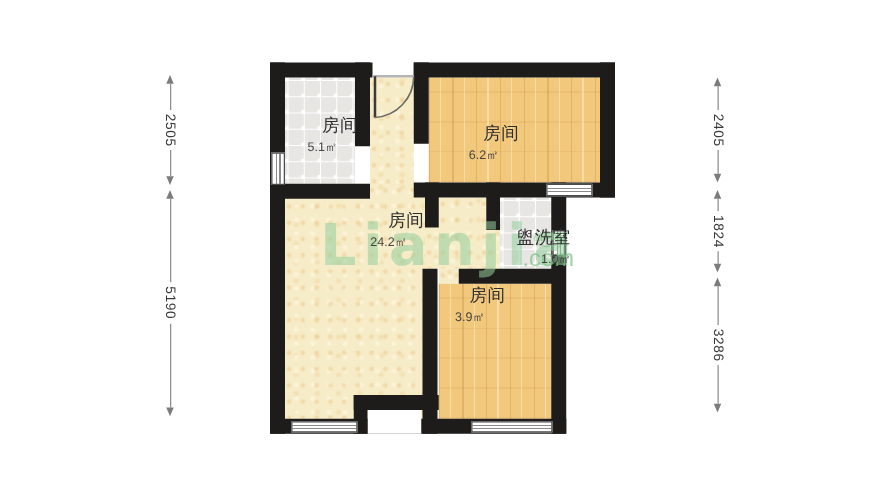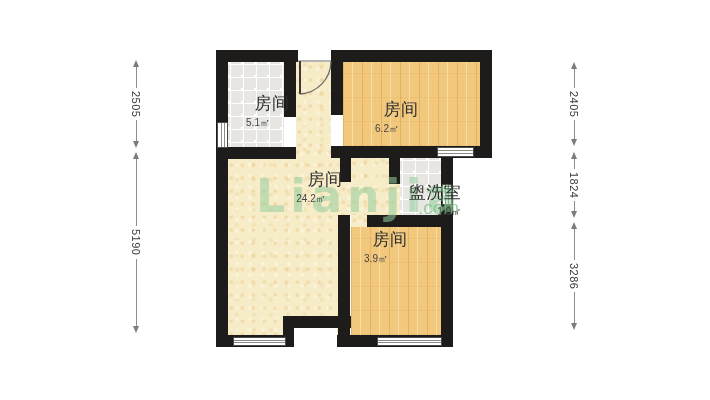--- a/index.html
+++ b/index.html
@@ -27,21 +27,21 @@
     background-size:13px 13px,13px 13px,13px 13px;
     background-position:2px 2px,2px 2px,8px 8px;}
   
   .win{position:absolute;background-color:#fff;border:1px solid #4a4a4a;box-sizing:border-box;}
   .win-h{background-image:linear-gradient(180deg, transparent 30%, #8a8a8a 30%, #8a8a8a calc(30% + 1px),
          transparent calc(30% + 1px), transparent 62%, #8a8a8a 62%, #8a8a8a calc(62% + 1px), transparent calc(62% + 1px));}
   .win-v{background-image:linear-gradient(90deg, transparent 30%, #8a8a8a 30%, #8a8a8a calc(30% + 1px),
          transparent calc(30% + 1px), transparent 62%, #8a8a8a 62%, #8a8a8a calc(62% + 1px), transparent calc(62% + 1px));}
   
   .room-tag{position:absolute;transform:translateX(-50%);text-align:center;color:#2f2f2f;white-space:nowrap;}
-  .room-tag .nm{font-size:17px;letter-spacing:.5px;margin-left:28px;}
+  .room-tag .nm{font-size:14px;letter-spacing:.5px;margin-left:28px;}
   .room-tag .ar{font-size:10px;color:#444;margin-top:1px;}
   
   .dim{position:absolute;width:16px;display:flex;flex-direction:column;align-items:center;}
   .dim .line{width:1px;background:#8d8d8d;flex:1;}
   .arr{width:0;height:0;border-left:3.5px solid transparent;border-right:3.5px solid transparent;}
   .arr.up{border-bottom:7px solid #7c7c7c;}
   .arr.down{border-top:7px solid #7c7c7c;}
   .dim .lbl{writing-mode:vertical-rl;text-orientation:sideways;font-size:11px;color:#3a3a3a;
             padding:3px 0;letter-spacing:.5px;background:#fff;}
   

